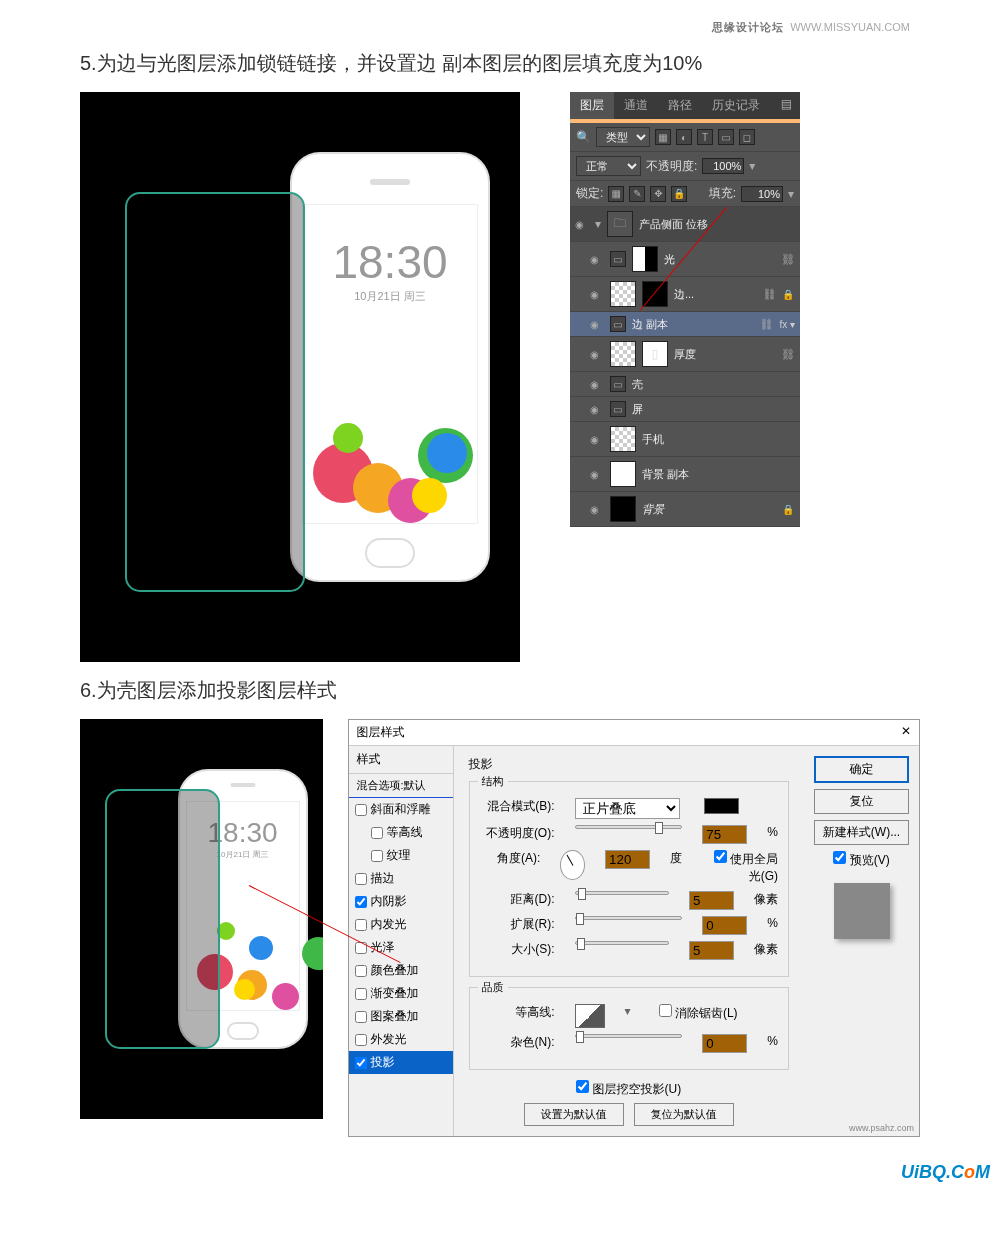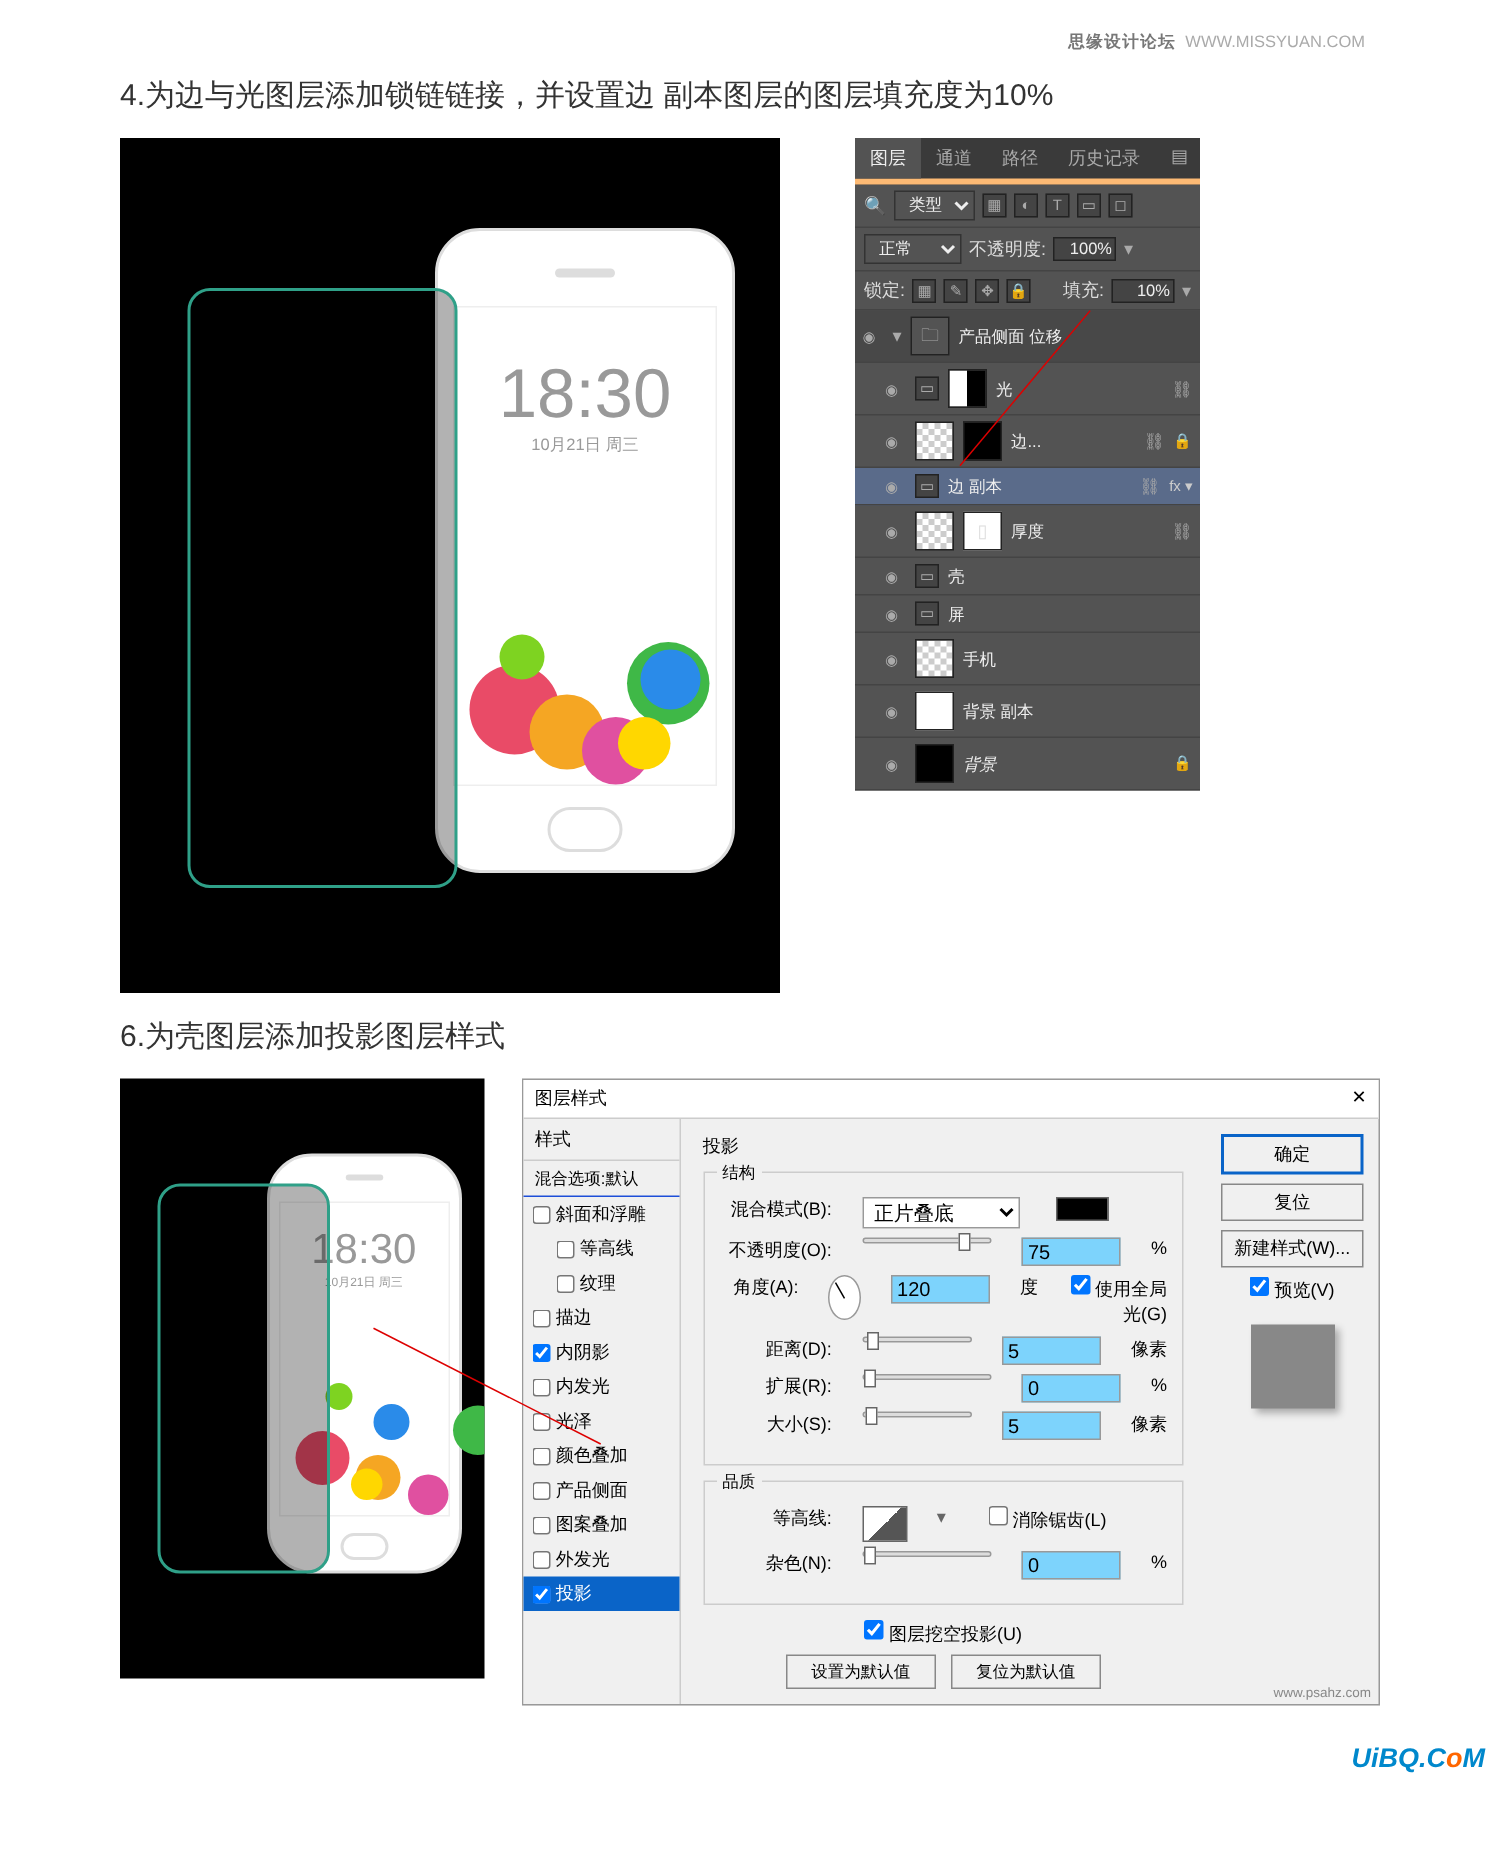--- a/index.html
+++ b/index.html
@@ -76,21 +76,21 @@
 .style-item.sel{background:#0a64c8;color:#fff}
 .style-item input{width:12px;height:12px}
 .style-item.indent{padding-left:22px}
 .dlg-center{flex:1;padding:10px 15px}
 .group-box{border:1px solid #ccc;padding:10px;margin-bottom:10px;position:relative}
 .group-title{position:absolute;top:-8px;left:8px;background:#f0f0f0;padding:0 4px;font-size:11px}
 .field{display:flex;align-items:flex-start;gap:20px;margin:6px 0;font-size:12px}
 .field label{width:75px;text-align:right}
 .field-slider{flex:1;height:4px;background:#ddd;position:relative;border:1px solid #999;border-radius:2px}
 .field-slider .knob{position:absolute;top:-4px;width:8px;height:12px;background:#fff;border:1px solid #666}
-.field input[type=text]{width:66px;border:1px solid #999;padding:1px 3px;text-align:left;background:#7dd3fc}
+.field input[type=text]{width:45px;border:1px solid #999;padding:1px 3px;text-align:left;background:#a16207}
 .field select{border:1px solid #999;padding:1px 3px;background:#fff;width:105px}
 .angle-dial{width:30px;height:30px;border:1px solid #999;border-radius:50%;position:relative;background:#fff}
 .angle-dial::after{content:"";position:absolute;width:12px;height:1px;background:#000;top:50%;left:50%;transform-origin:left;transform:rotate(-120deg)}
 .swatch{width:35px;height:16px;background:#000;border:1px solid #666;margin-left:4px}
 .contour-sw{width:30px;height:24px;background:linear-gradient(135deg,#fff 50%,#555 50%);border:1px solid #666}
 .dlg-right{width:115px;padding:10px;display:flex;flex-direction:column;gap:6px}
 .dlg-btn{border:1px solid #888;background:#f0f0f0;padding:3px 0;text-align:center;cursor:pointer}
 .dlg-btn.primary{border:2px solid #0a64c8}
 .preview-sw{width:56px;height:56px;background:#888;box-shadow:3px 3px 5px rgba(0,0,0,.3);margin:8px auto}
 .btm-btns{display:flex;gap:10px;justify-content:center;margin-top:5px}
@@ -101,21 +101,21 @@
 .ps-wm{position:absolute;bottom:3px;right:5px;color:#888;font-size:9px}
 </style>
 </head>
 <body>
 
 <div class="page">
   <div class="wm-top">
     <strong>思缘设计论坛</strong>&nbsp;&nbsp;<span>WWW.MISSYUAN.COM</span>
   </div>
 
-  <div class="step">4.为边与光图层添加锁链链接，并设置边 副本图层的图层填充度为10%</div>
+  <div class="step">5.为边与光图层添加锁链链接，并设置边 副本图层的图层填充度为10%</div>
 
   <div class="row">
 
     <div class="phone-img">
       <div class="phone white">
         <div class="earpiece"></div>
         <div class="screen">
           <div class="screen-time">18:30</div>
           <div class="screen-date">10月21日 周三</div>
           <div class="blobs">
@@ -294,21 +294,21 @@
               <div class="style-item">
                 <input type="checkbox" style="">
                 <span>光泽</span>
               </div>
               <div class="style-item">
                 <input type="checkbox" style="">
                 <span>颜色叠加</span>
               </div>
               <div class="style-item">
                 <input type="checkbox" style="">
-                <span>产品侧面</span>
+                <span>渐变叠加</span>
               </div>
               <div class="style-item">
                 <input type="checkbox" style="">
                 <span>图案叠加</span>
               </div>
               <div class="style-item">
                 <input type="checkbox" style="">
                 <span>外发光</span>
               </div>
               <div class="style-item sel">

